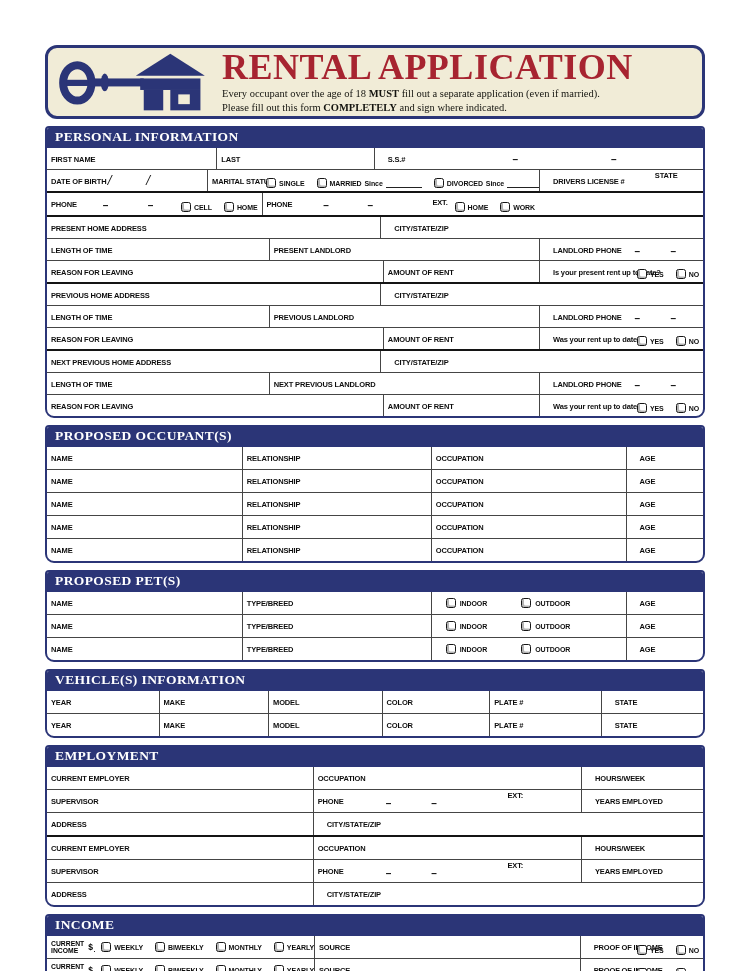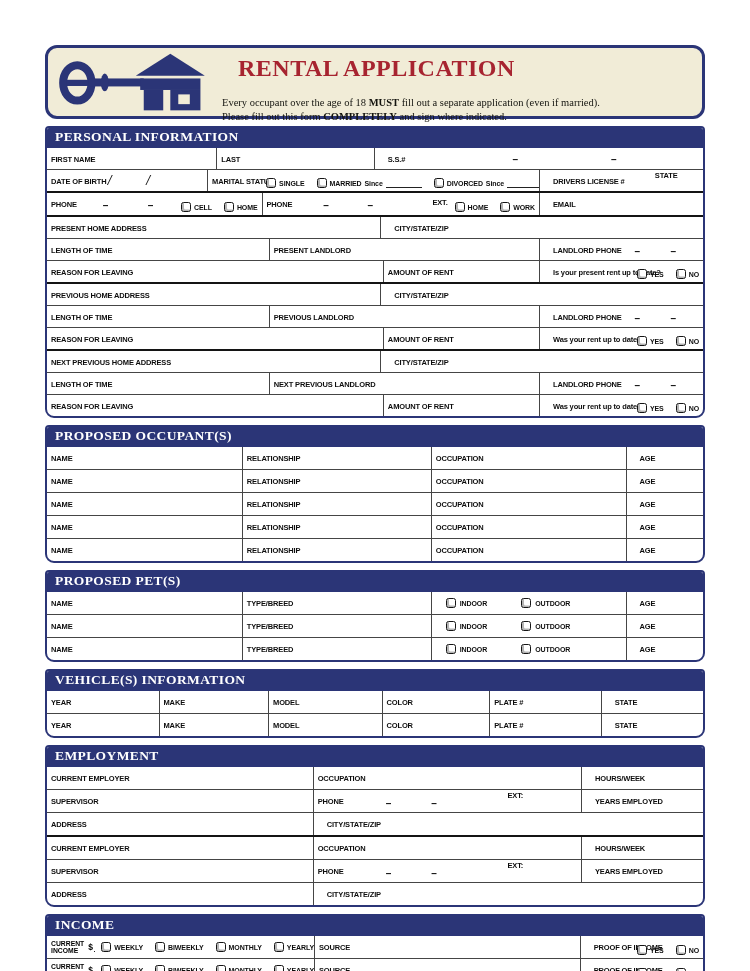--- a/index.html
+++ b/index.html
@@ -2,21 +2,21 @@
 <html><head>
 <meta charset="utf-8">
 <style>
   html,body{margin:0;padding:0;background:#fff;}
   body{width:750px;height:971px;font-family:"Liberation Sans",sans-serif;position:relative;}
   .page{position:absolute;left:45px;top:45px;width:660px;}
 
   
   .hdr-box{display:flex;align-items:center;height:64px;background:#F1ECD7;border:3px solid #2B3577;border-radius:12px;padding:2px 8px 2px 10px;box-sizing:content-box;}
   .logo{flex:none;margin-right:12px;}
-  .hdr-text h1{margin:16px;font-family:"Liberation Serif",serif;font-weight:bold;font-size:24px;line-height:1;color:#A72430;letter-spacing:.5px;white-space:nowrap;}
+  .hdr-text h1{margin:0;font-family:"Liberation Serif",serif;font-weight:bold;font-size:36px;line-height:1;color:#A72430;letter-spacing:.5px;white-space:nowrap;}
   .hdr-notes{font-family:"Liberation Serif",serif;font-size:10.5px;line-height:1.3;color:#14140f;margin-top:2px;}
   .hdr-notes b{font-weight:bold;font-family:Liberation Serif, serif;}
 
   
   .section{margin-top:7px;border:2px solid #2B3577;border-radius:4px 4px 9px 9px;overflow:hidden;background:#fff;}
   .bar{background:#2B3577;color:#fff;font-family:"Liberation Serif",serif;font-weight:bold;font-size:13.5px;letter-spacing:.4px;padding:1px 8px 3px;}
   .row{display:flex;border-top:1px solid #454545;}
   .rows .row:first-child{border-top:none;}
   .row.thick{border-top:2px solid #141414;}
   .cell{position:relative;border-left:1px solid #454545;box-sizing:border-box;overflow:hidden;}
@@ -121,21 +121,20 @@
           <span class="abs dash" style="left:22%;top:8px">–</span>
           <span class="abs dash" style="left:38%;top:8px">–</span>
           <span class="abs lbl" style="left:60%;top:4px">EXT.</span>
           <span class="abs cbrow" style="right:4px;bottom:3px">
             <span class="cb"></span>
               <span class="cbl">HOME</span>
               <span class="gap6"></span>
             <span class="cb"></span>
               <span class="cbl">WORK</span>
           </span></div>
-        <div class="cell last"><span class="lbl">EMAIL</span></div>
       </div>
 
       <div class="row h21 thick">
         <div class="cell" style="width:50.8%"><span class="lbl">PRESENT HOME ADDRESS</span></div>
         <div class="cell last"><span class="lbl">CITY/STATE/ZIP</span></div>
       </div>
 
       <div class="row h21">
         <div class="cell" style="width:33.8%"><span class="lbl">LENGTH OF TIME</span></div>
         <div class="cell" style="width:41.2%"><span class="lbl">PRESENT LANDLORD</span></div>

